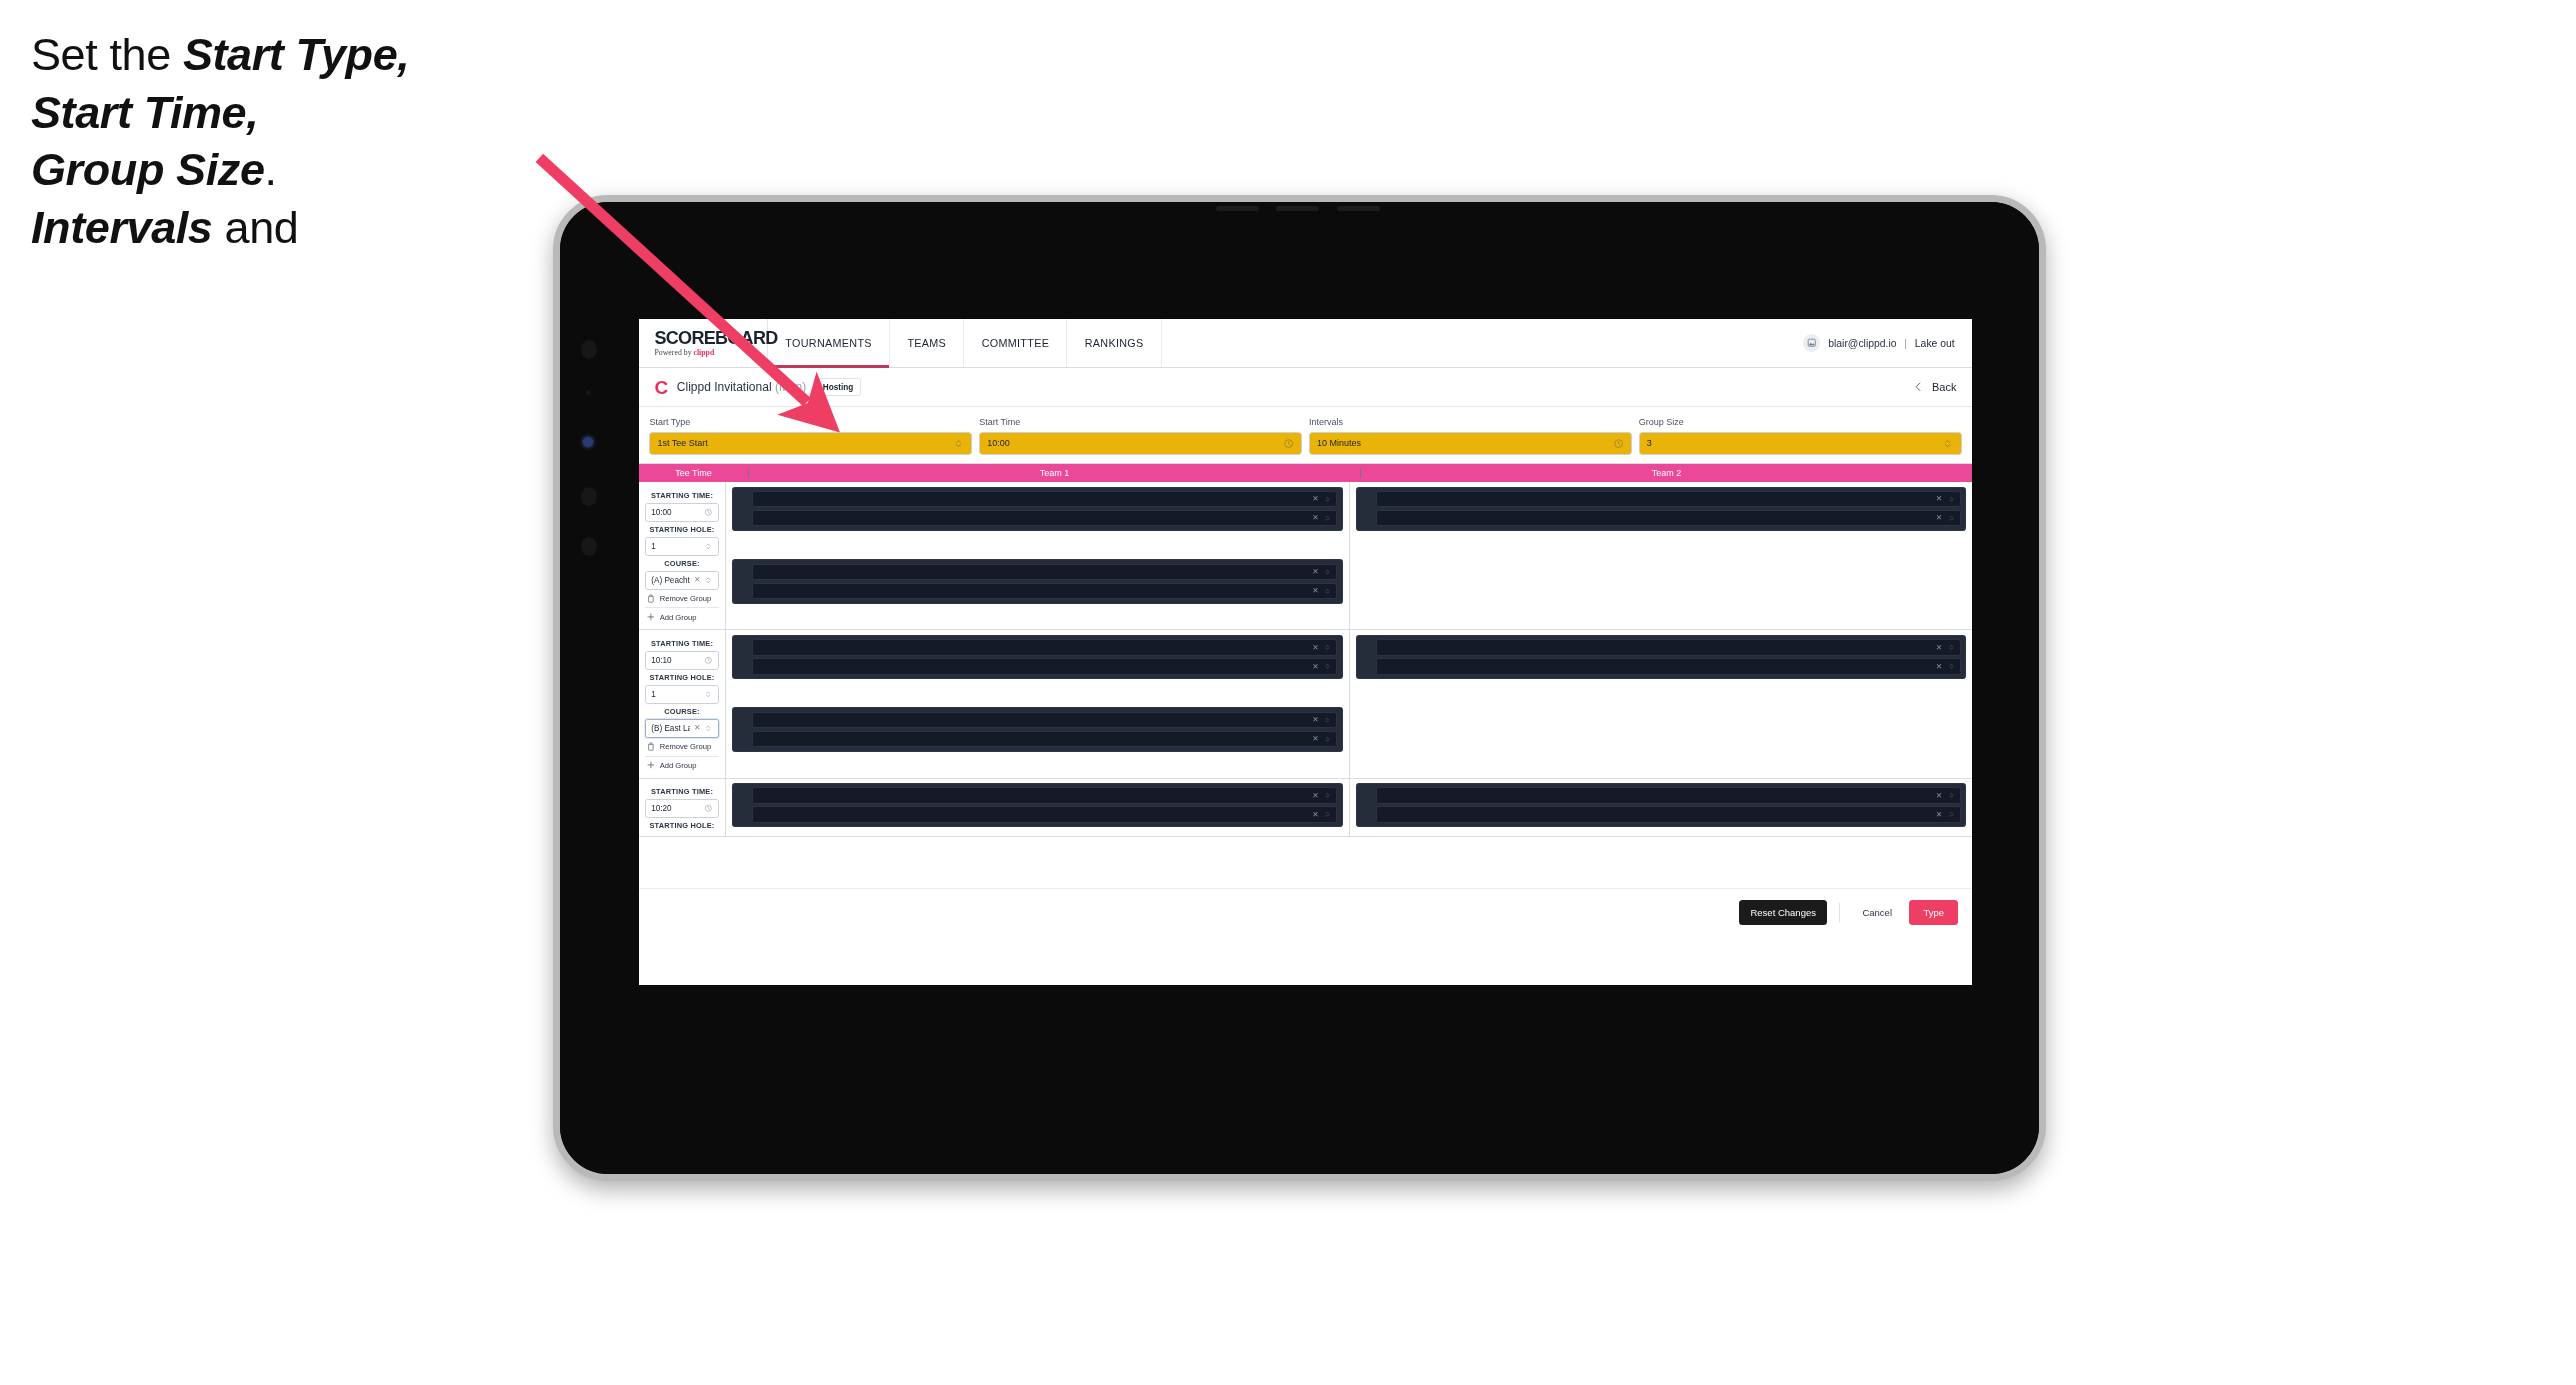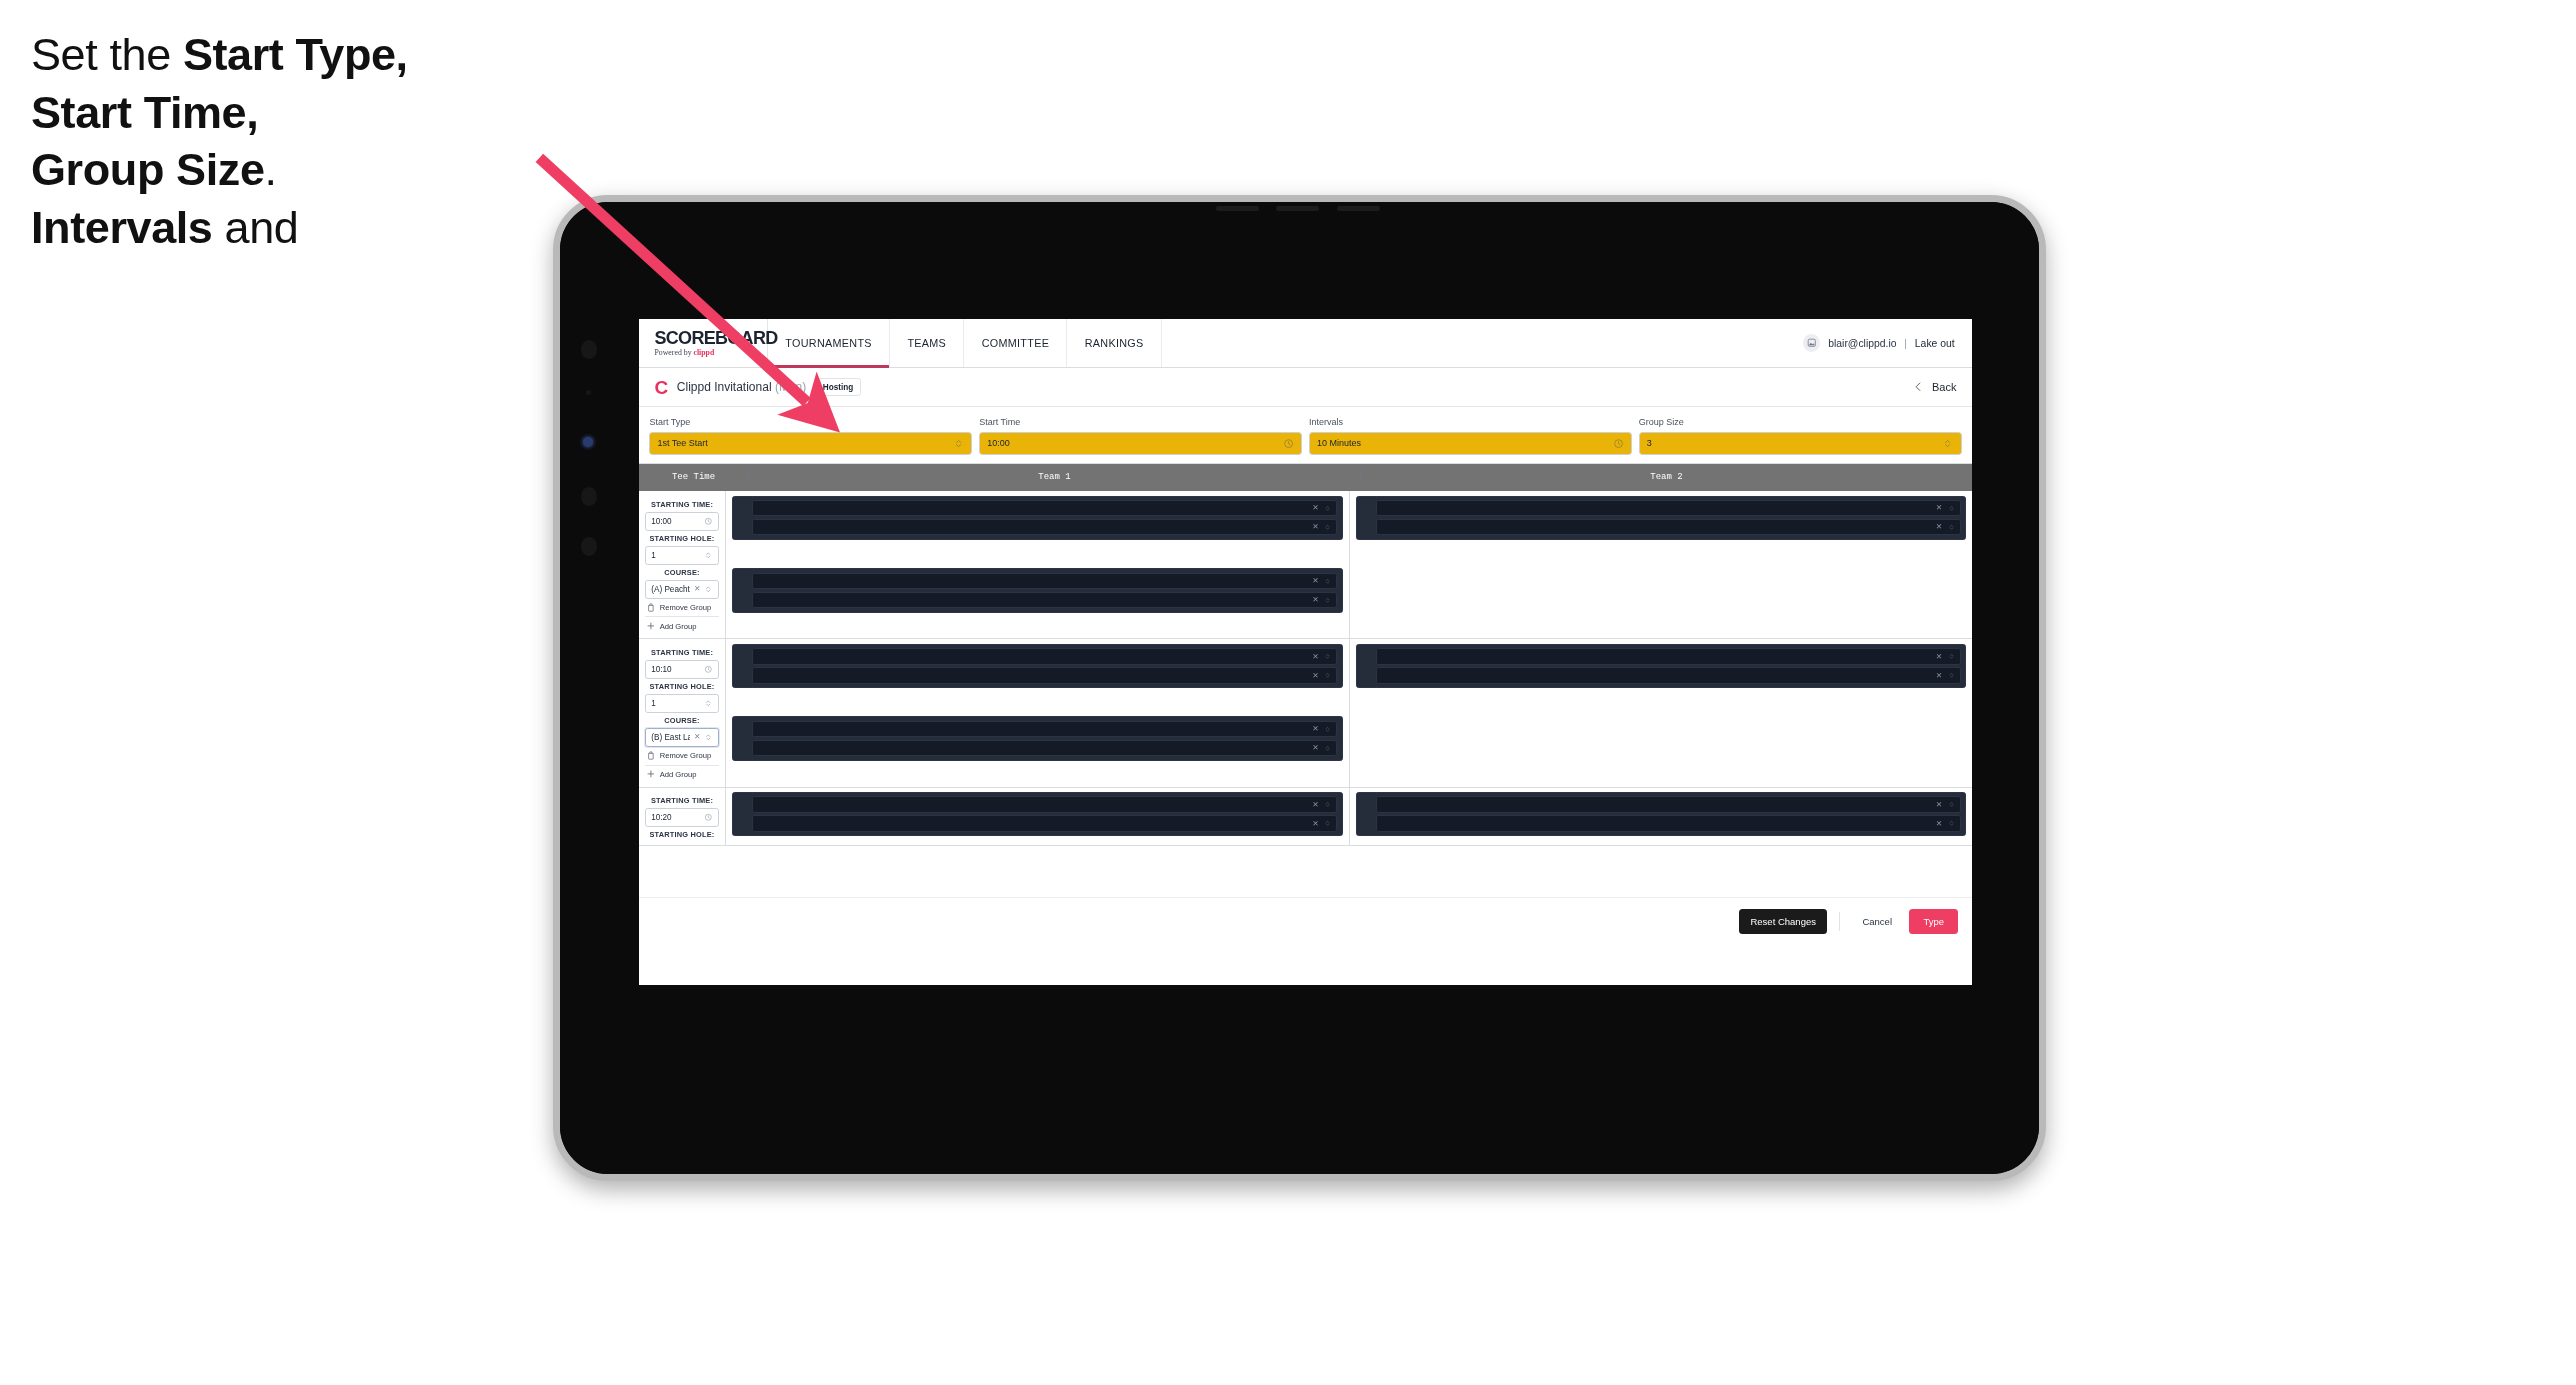--- a/index.html
+++ b/index.html
@@ -2,21 +2,21 @@
 <html style="font-size:14px"><head>
 <meta charset="utf-8">
 <style>
   html,body{margin:0;padding:0;background:#fff;}
   body{width:2576px;height:1386px;position:relative;overflow:hidden;
        font-family:"Liberation Sans","DejaVu Sans",sans-serif;}
 
   
   .caption{position:absolute;left:31px;top:26px;width:552px;
            font-size:45px;line-height:1.28;color:#111;letter-spacing:-0.4px;}
-  .caption b{font-weight:700;}
+  .caption b{font-weight:700;font-style:italic;}
   .caption .lt{font-weight:400;}
 
   
   .arrow-svg{position:absolute;left:0;top:0;width:2576px;height:1386px;pointer-events:none;}
 
   
   .device{position:absolute;left:553px;top:195px;width:1493px;height:986px;
           background:#0a0a0a;border-radius:55px;
           border:7px solid #b9b9b9;
           box-shadow:0 8.6px 22.4px rgba(0,0,0,.30);
@@ -73,21 +73,21 @@
   .formrow{display:flex;gap:7px;padding:10.4px 10.4px 8.6px 10.4px;background:#fff;}
   .field{flex:1;min-width:0;}
   .flabel{font-size:9px;color:#4a5260;margin-bottom:4.3px;}
   .fbox{height:23px;border:0.9px solid #ccd1d9;border-radius:3.5px;background:#eab308;
         display:flex;align-items:center;padding:0 7px;box-sizing:border-box;}
   .fval{flex:1;font-size:9px;color:#1b2430;white-space:nowrap;overflow:hidden;}
   .ficon{width:11.2px;height:11.2px;flex:none;opacity:.55;}
 
   
   .tbl{border-top:0.9px solid #d9dce1;}
-  .thead{display:flex;background:#737373;height:27px;align-items:center;font-family:Liberation Mono, monospace;}
+  .thead{display:flex;background:#ec4899;height:18px;align-items:center;}
   .th{font-size:9px;color:#fff;text-align:center;line-height:1;}
   .th.tee{width:109px;flex:none;border-right:0.9px solid #6c758b;}
   .th.t1{flex:1;border-right:0.9px solid #6c758b;}
   .th.t2{flex:1;}
 
   .tbody{height:406px;overflow:hidden;position:relative;background:#fff;}
   .trow{display:flex;border-bottom:0.9px solid #d9dce1;background:#fff;}
   .cell-tee{width:87px;flex:none;border-right:0.9px solid #d9dce1;
             padding:5.2px 6px 3.5px 6px;box-sizing:border-box;}
   .cell-team{flex:1;box-sizing:border-box;padding:4.3px 6px;}

